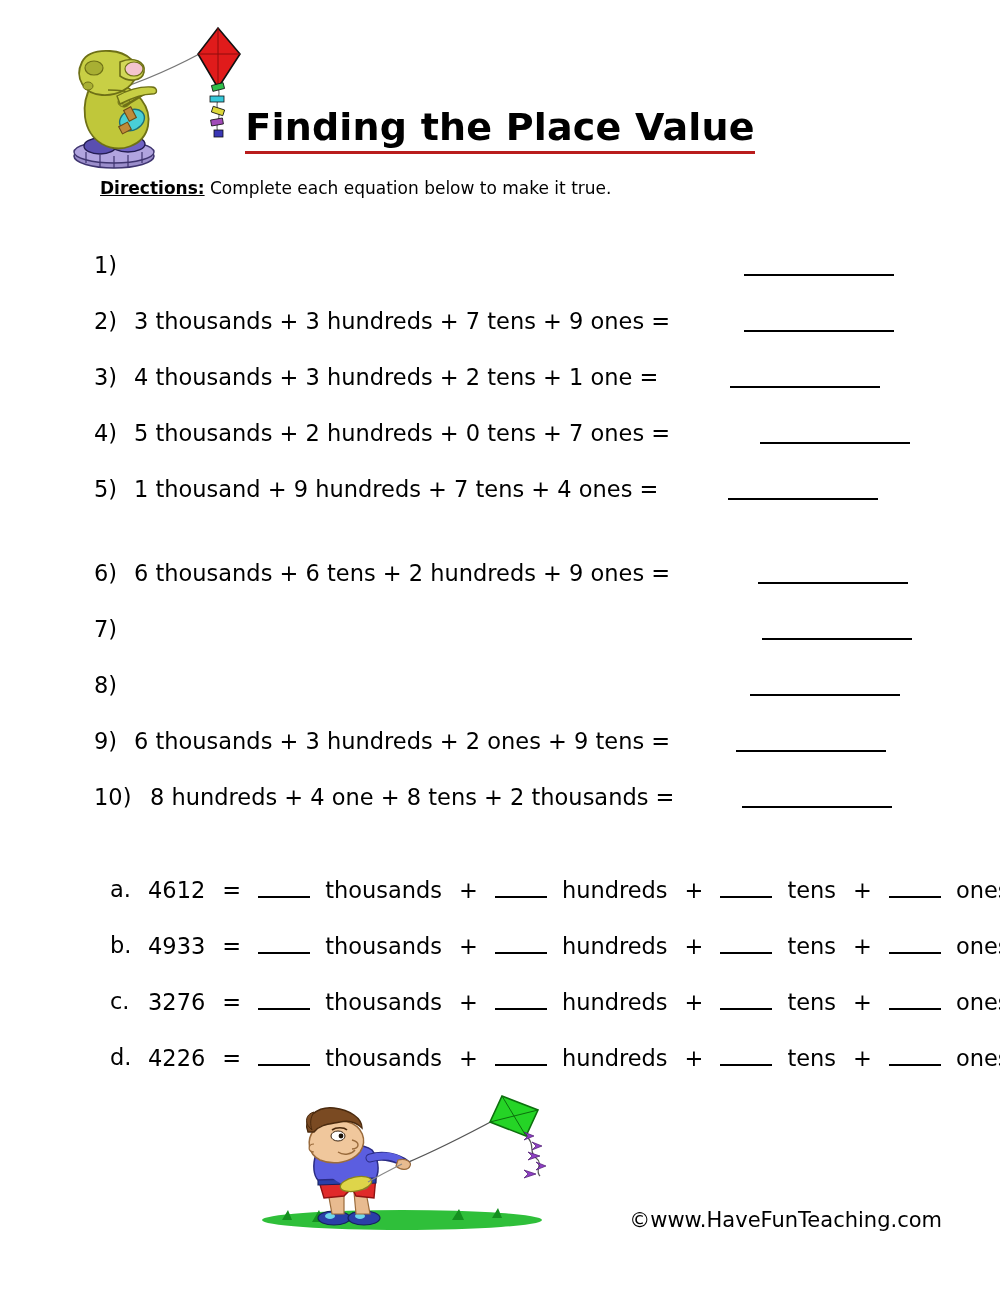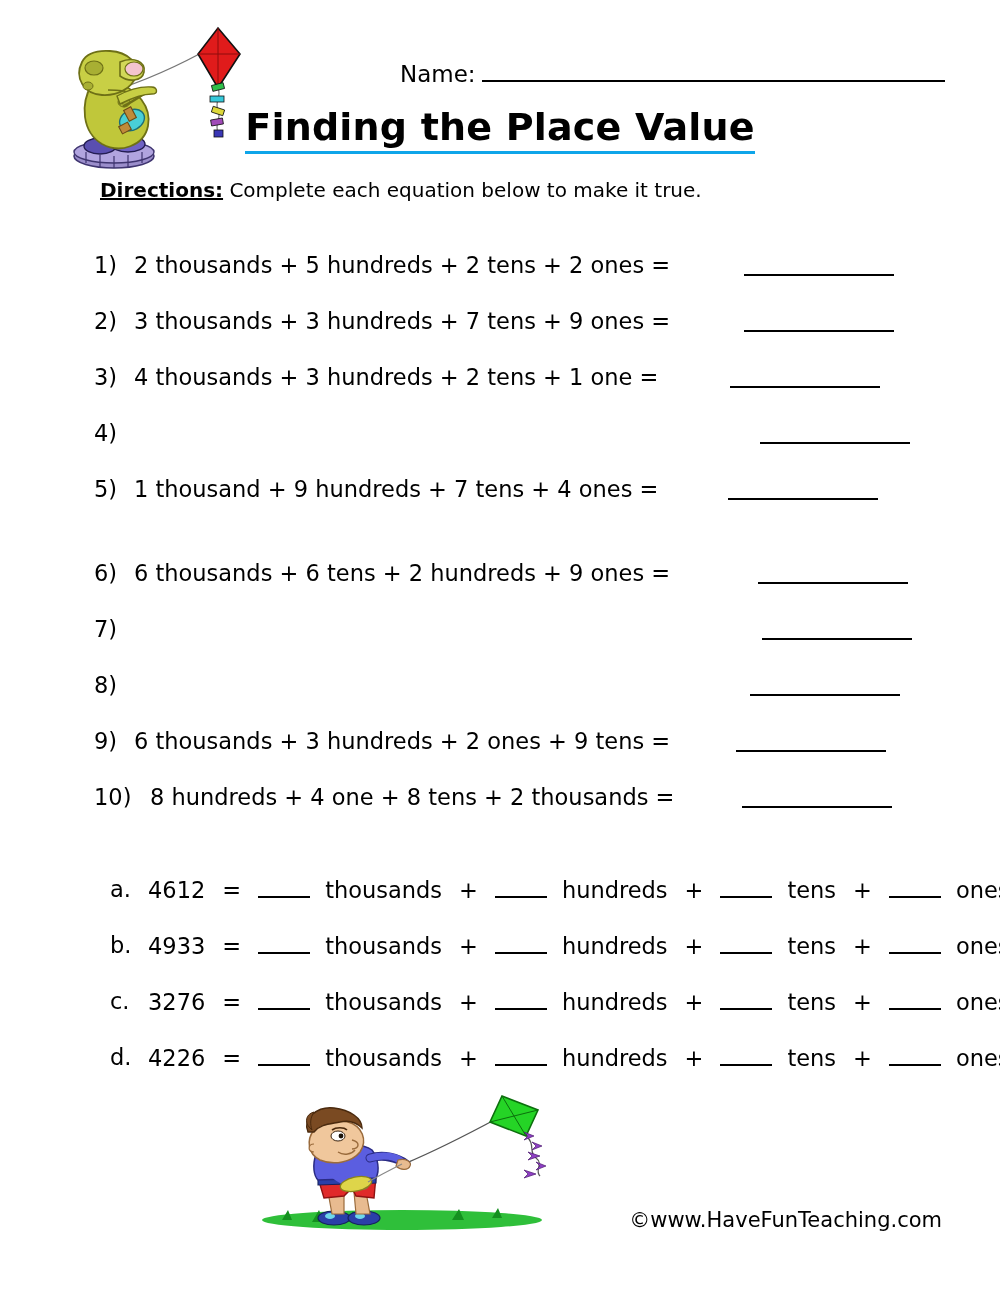--- a/index.html
+++ b/index.html
@@ -57,30 +57,30 @@
     position: absolute;
     top: 105px;
     left: 0;
     width: 1000px;
     text-align: center;
     font-size: 38px;
     font-weight: bold;
     letter-spacing: 0.2px;
   }
   .title span {
-    border-bottom: 3px solid #0ea5e9;
+    border-bottom: 3px solid #b91c1c;
     padding-bottom: 2px;
   }
 
   
   .directions {
     position: absolute;
     left: 100px;
     top: 178px;
-    font-size: 20px;
+    font-size: 17px;
     white-space: nowrap;
   }
   .directions .dir-label {
     font-weight: bold;
     text-decoration: underline;
   }
 
   
   .problems {
     position: absolute;
@@ -214,53 +214,49 @@
 
     <path d="M60 80 C 66 72, 76 66, 46 66" stroke="#6e7016" stroke-width="1.6" fill="none"></path>
     <path d="M62 82 C 74 76, 84 68, 92 64" stroke="#6e7016" stroke-width="2.6" fill="none" stroke-linecap="round"></path>
     <path d="M55 72 C 66 66, 78 62, 90 63 C 96 64, 96 70, 90 70 C 78 70, 66 76, 58 80 Z" fill="#c8cf45" stroke="#6e7016" stroke-width="1.4"></path>
 
     <ellipse cx="70" cy="96" rx="13" ry="10" fill="#49cfd6" stroke="#1b6e79" stroke-width="1.4" transform="rotate(-28 70 96)"></ellipse>
     <rect x="64" y="84" width="8" height="12" fill="#c08b3a" stroke="#6b4a16" stroke-width="1.1" transform="rotate(-28 68 90)"></rect>
     <rect x="58" y="100" width="10" height="8" fill="#c08b3a" stroke="#6b4a16" stroke-width="1.1" transform="rotate(-28 63 104)"></rect>
   </svg>
 
-  <div class="name-row">
-    <span class="name-label">Name:</span>
-    <span class="name-line"></span>
-  </div>
 
   <div class="title">
     <span>Finding the Place Value</span>
   </div>
 </div>
 
 <div class="directions">
   <span class="dir-label">Directions:</span>
   <span>Complete each equation below to make it true.</span>
 </div>
 
 <div class="problems group-a" id="group-a">
     <div class="prob-row">
       <span class="prob-num">1)</span>
-      <span class="prob-body" style="left: 134px;">2 thousands  +  5 hundreds   +   2 tens   +   2 ones  =</span>
       <span class="prob-blank" style="left: 744px; width: 150px;"></span>
     </div>
     <div class="prob-row">
       <span class="prob-num">2)</span>
       <span class="prob-body" style="left: 134px;">3 thousands  +  3 hundreds   +   7 tens   +   9 ones  =</span>
       <span class="prob-blank" style="left: 744px; width: 150px;"></span>
     </div>
     <div class="prob-row">
       <span class="prob-num">3)</span>
       <span class="prob-body" style="left: 134px;">4 thousands  +  3 hundreds   +   2 tens   +   1 one  =</span>
       <span class="prob-blank" style="left: 730px; width: 150px;"></span>
     </div>
     <div class="prob-row">
       <span class="prob-num">4)</span>
+      <span class="prob-body" style="left: 134px;">5 thousands  +  2 hundreds   +   0 tens   +   7 ones  =</span>
       <span class="prob-blank" style="left: 760px; width: 150px;"></span>
     </div>
     <div class="prob-row">
       <span class="prob-num">5)</span>
       <span class="prob-body" style="left: 134px;">1 thousand  +  9 hundreds   +   7 tens   +   4 ones  =</span>
       <span class="prob-blank" style="left: 728px; width: 150px;"></span>
     </div>
   </div>
 
 <div class="problems group-b" id="group-b">

